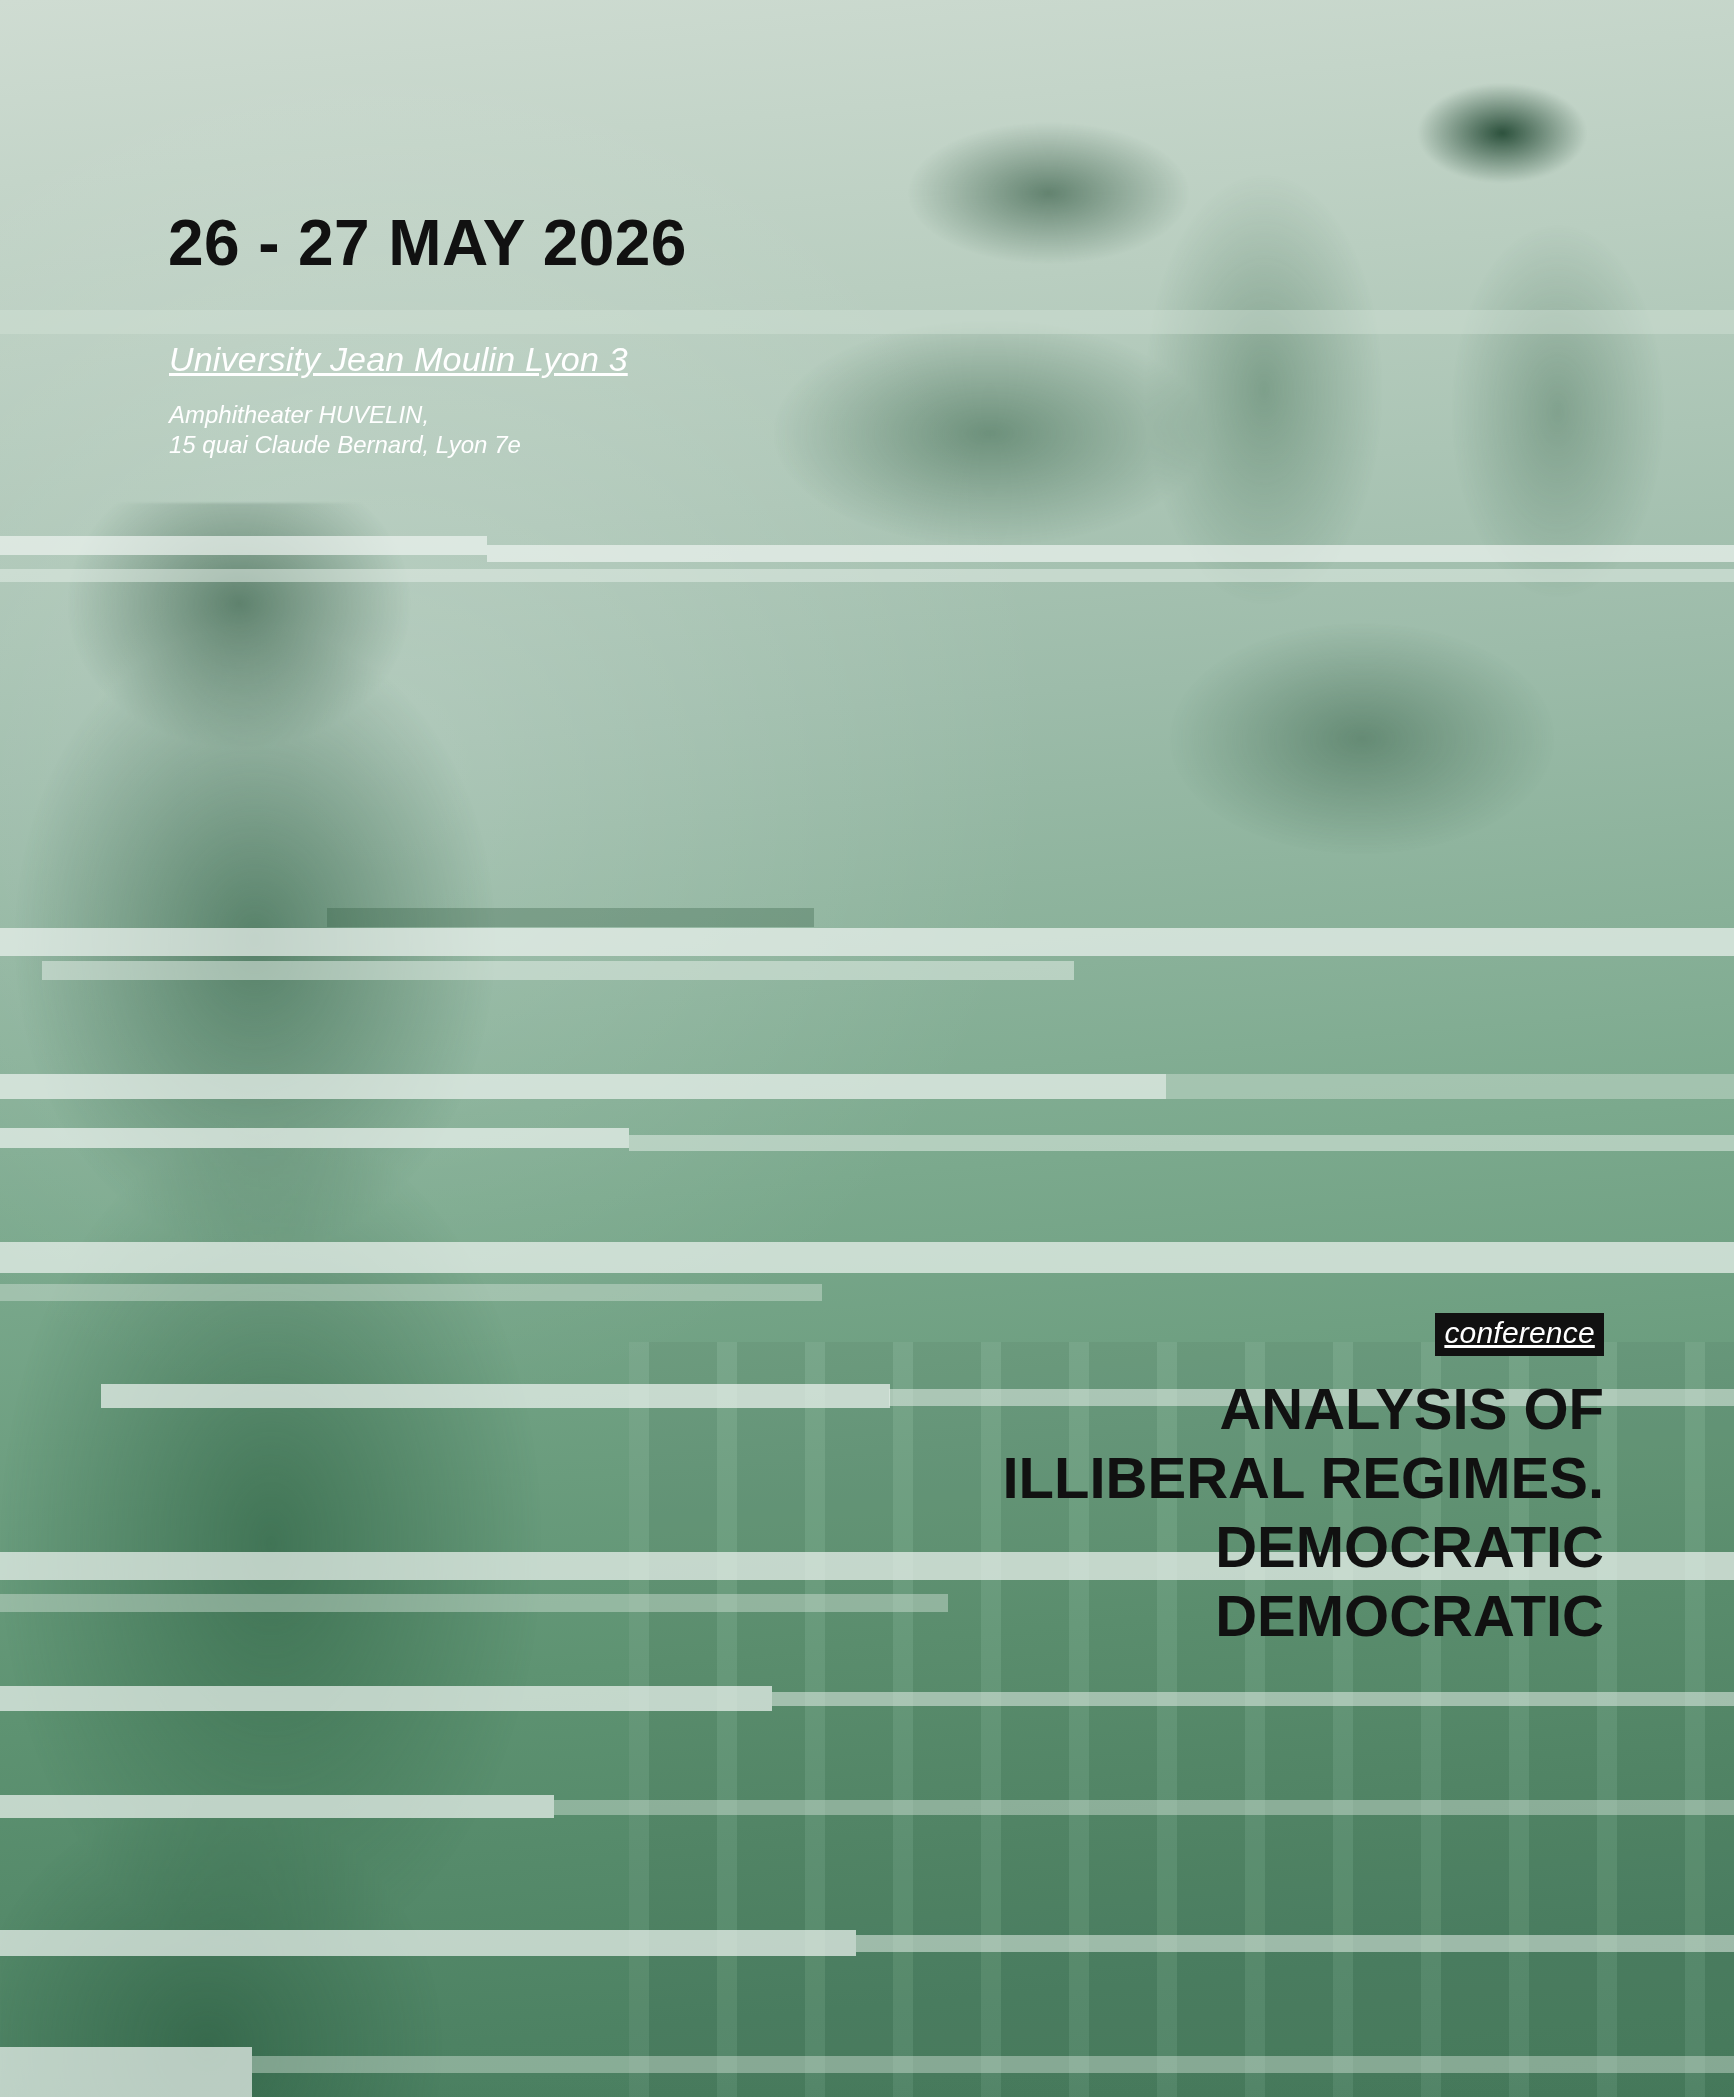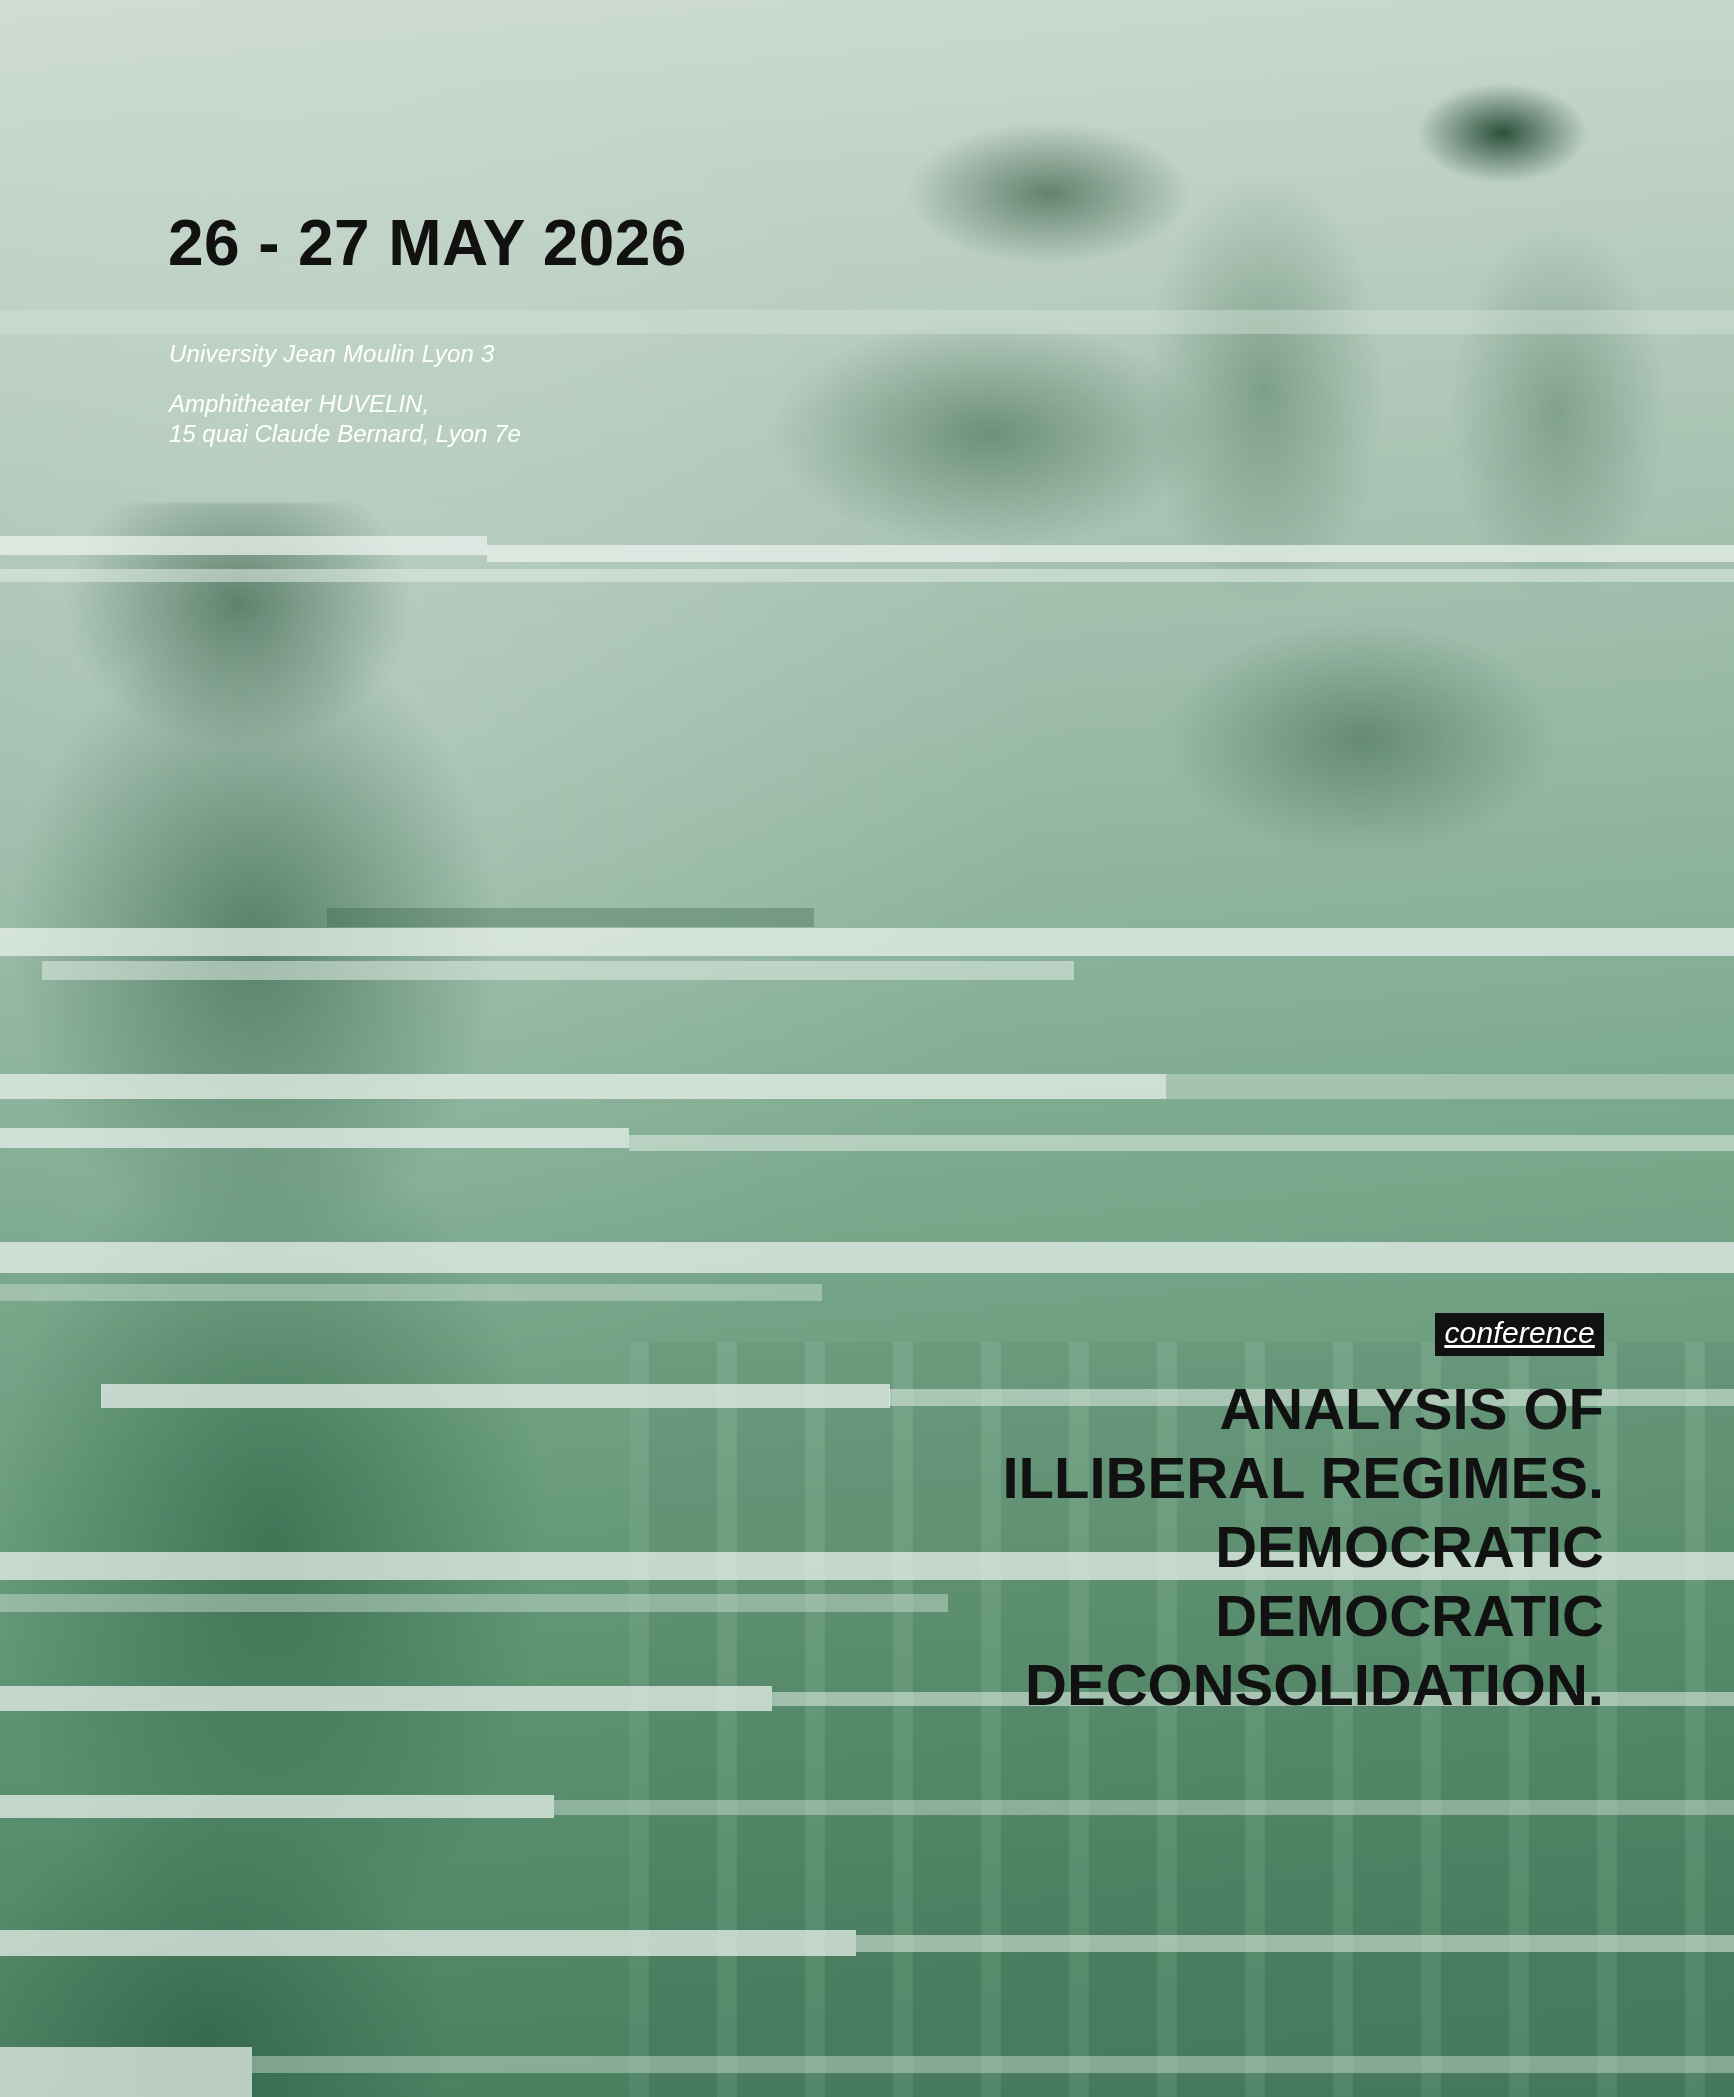--- a/index.html
+++ b/index.html
@@ -115,24 +115,25 @@
   }
 
   .venue {
     position: absolute;
     left: 169px;
     top: 340px;
     color: #ffffff;
     font-style: italic;
   }
   .venue .v1 {
-    font-size: 24px;
+    font-size: 34px;
     letter-spacing: 0.2px;
     white-space: nowrap;
     display: block;
+    text-decoration: underline;
   }
   .venue .v2, .venue .v3 {
     display: block;
     font-size: 24px;
     line-height: 1.26;
     white-space: nowrap;
   }
   .venue .v2 { margin-top: 21px; }
 
   .title-block {
@@ -211,18 +212,17 @@
     <span class="v3">15 quai Claude Bernard, Lyon 7e</span>
   </div>
 
   <div class="title-block">
     <div class="tag">conference</div>
     <div class="headline">
       <span>ANALYSIS OF</span>
       <span>ILLIBERAL REGIMES.</span>
       <span>DEMOCRATIC</span>
       <span>DEMOCRATIC</span>
-      <span>DECONSOLIDATION.</span>
     </div>
   </div>
 
 </div>
 
 
 </body></html>

